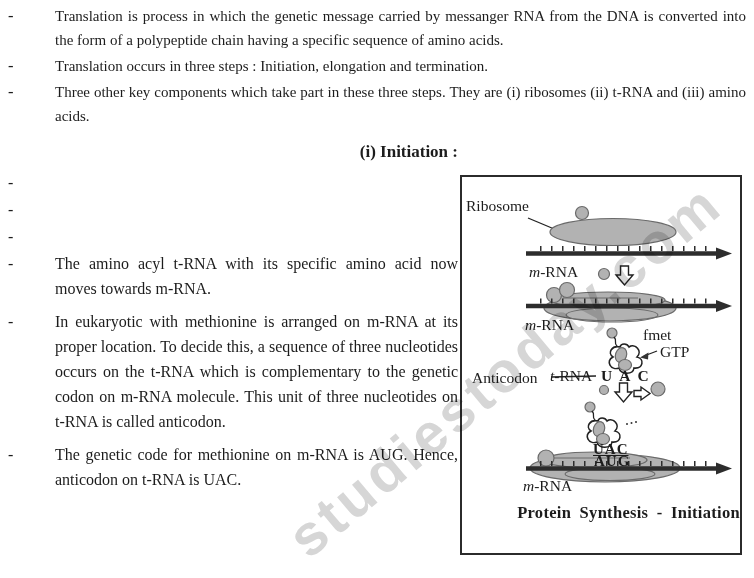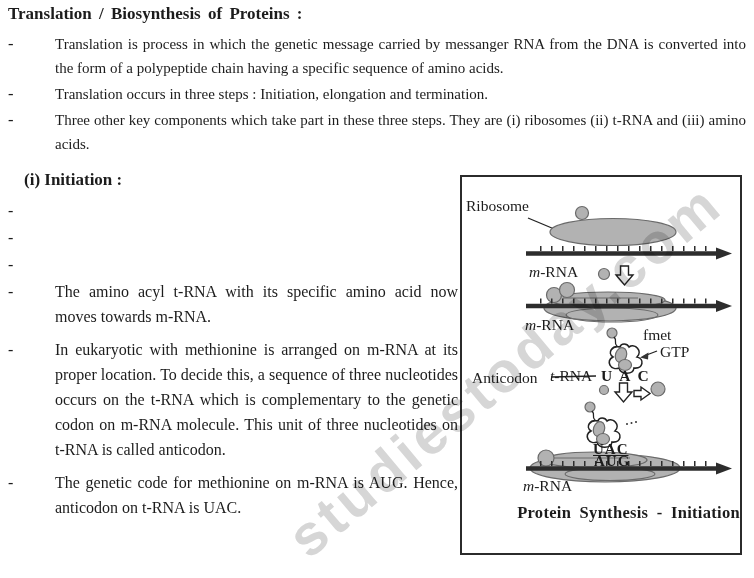--- a/index.html
+++ b/index.html
@@ -6,21 +6,21 @@
   .page{
     position:relative;width:754px;height:578px;background:#fff;overflow:hidden;
     font-family:"Liberation Serif", serif;color:var(--ink,#1c1c1c);
   }
   .doc{position:absolute;left:8px;top:4px;width:738px;}
   .title{font-size:17px;font-weight:bold;margin:0 0 8px 0;word-spacing:3px;}
   .bullet{display:flex;margin:0 0 2px 0;}
   .bullet .dash{width:47px;flex:none;font-size:16.5px;line-height:24px;}
   .bullet .btext{flex:1;margin:0;text-align:justify;font-size:15px;line-height:24px;}
   .init-wrap{width:450px;}
-  .section-heading{font-size:17px;font-weight:bold;margin:14px 0 8px 16px;}
+  .section-heading{font-size:17px;font-weight:bold;margin:14px 0 8px 16px;text-align:right;}
   .init-wrap .bullet .dash{line-height:25px;font-size:16px;}
   .init-wrap .bullet .btext{line-height:25px;font-size:16px;margin-bottom:6px;}
   
   .diagram-box{
     position:absolute;left:460px;top:175px;width:282px;height:380px;
     border:2px solid #2b2b2b;background:#fff;box-sizing:border-box;
   }
   .diagram-box svg{position:absolute;left:0;top:0;}
   .dlabel{position:absolute;font-size:15.5px;white-space:nowrap;}
   .dlabel i{font-style:italic;}
@@ -46,21 +46,20 @@
     opacity:.72;mix-blend-mode:multiply;
     transform:rotate(-40deg);transform-origin:0 50%;white-space:nowrap;
   }
 </style>
 </head>
 <body>
 
 <div class="page">
 
   <div class="doc">
-    <h1 class="title">Translation / Biosynthesis of Proteins :</h1>
 
     <div class="bullet">
       <span class="dash">-</span>
       <p class="btext">Translation is process in which the genetic message carried by messanger RNA from the DNA is converted into the form of a polypeptide chain having a specific sequence of amino acids.</p>
     </div>
     <div class="bullet">
       <span class="dash">-</span>
       <p class="btext">Translation occurs in three steps : Initiation, elongation and termination.</p>
     </div>
     <div class="bullet">

